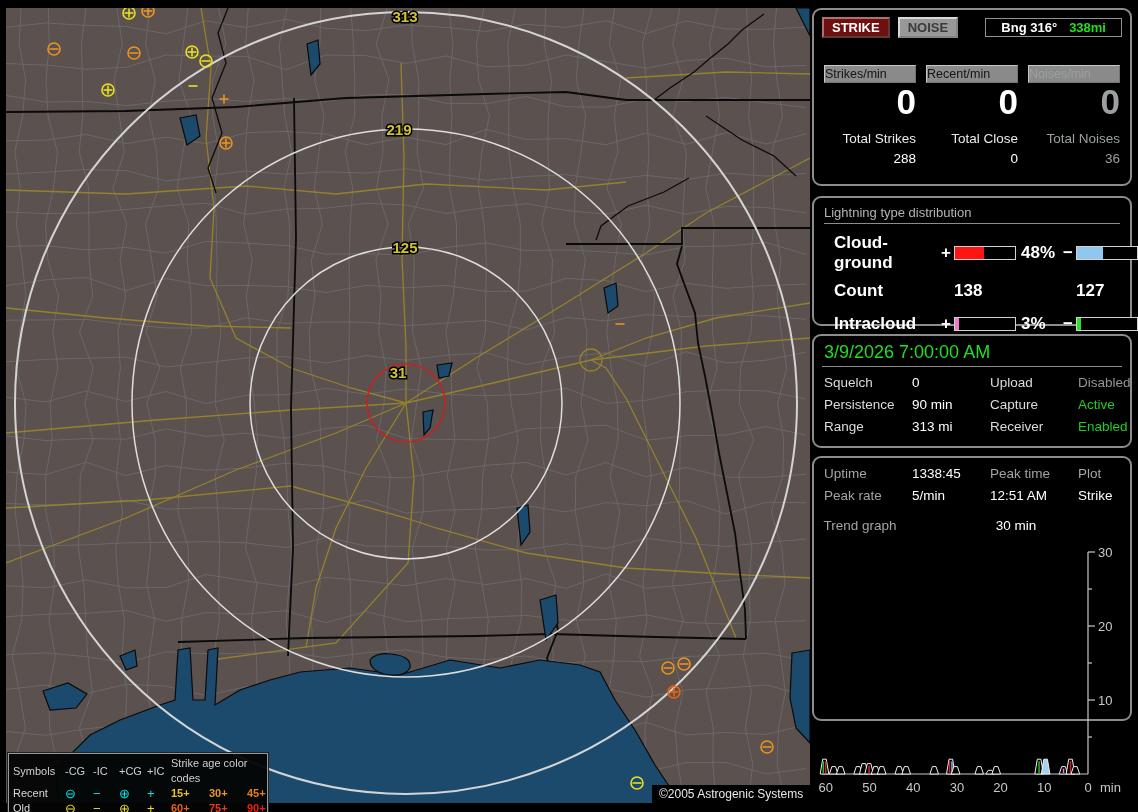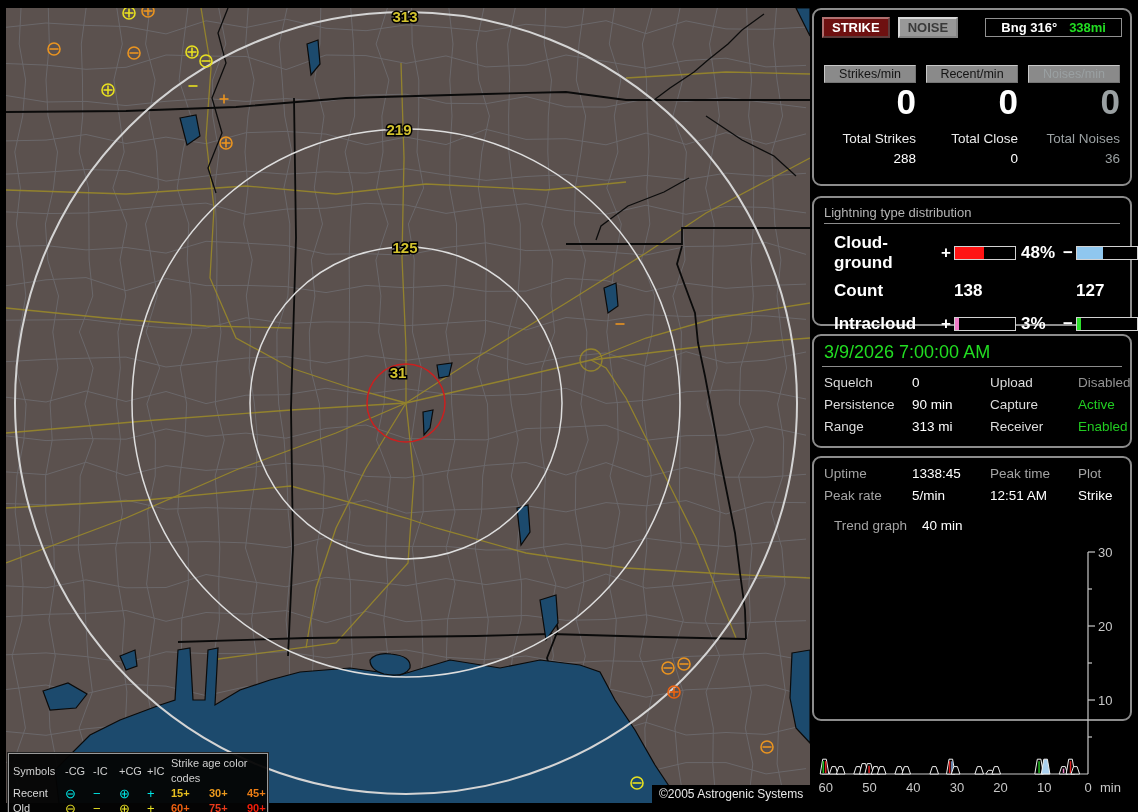--- a/index.html
+++ b/index.html
@@ -27,21 +27,21 @@
   #panelD{top:456px;height:265px;}
   .toprow{display:flex;align-items:center;padding:7px 8px 0 8px;}
   .btn{font-weight:bold;font-size:13px;padding:1px 8px;cursor:default;}
   .strike-btn{background:#6e1010;color:#fff;border:2px outset #b07070;}
   .noise-btn{background:#989898;color:#3a3a3a;border:2px outset #d8d8d8;margin-left:8px;}
   .bng{margin-left:auto;background:#000;border:1px solid #909090;padding:1px 15px;
        font-weight:bold;font-size:13px;display:flex;gap:12px;}
   .bng .rng{color:#22dd22;}
   .counters{display:flex;justify-content:space-between;padding:27px 10px 0 10px;}
   .counter{width:92px;display:flex;flex-direction:column;align-items:flex-end;}
-  .chip{align-self:stretch;text-align:center;background:#8a8a8a;color:#141414;
+  .chip{align-self:stretch;background:#8a8a8a;color:#141414;
         font-size:12.5px;border:1px outset #c8c8c8;padding:1px 0;}
   .big{font-size:35px;font-weight:bold;line-height:1;margin-top:1px;}
   .tlabel{font-size:13.5px;margin-top:12px;color:#eaeaea;}
   .tvalue{font-size:13.5px;margin-top:5px;}
   .dim, .dim *{color:#9aa0a2 !important;}
   .dimtxt{color:#949494 !important;}
   .green{color:#22cc22 !important;}
   
   .pb-title{color:#b4b4b4;font-size:13px;margin:7px 10px 0 10px;border-bottom:1px solid #8c8c8c;
             padding-bottom:3px;}
@@ -55,22 +55,22 @@
   .pct{padding-left:5px;}
   .cnt1{grid-column:3/5;} .cnt2{grid-column:6/8;}
   
   .date{color:#22dd22;font-size:18px;font-weight:normal;margin:6px 10px 3px 10px;}
   .sep{border:0;border-top:1px solid #8c8c8c;margin:0 8px 8px 8px;}
   .grid4{display:grid;grid-template-columns:88px 78px 88px auto;row-gap:7px;
          padding:0 10px;font-size:13.5px;}
   .grid4 .lab{color:#dcdcdc;}
   .grid4.session{padding-top:8px;}
   .grid4.session .lab{color:#a4a4a4;}
-  .trendrow{display:grid;grid-template-columns:88px auto;padding:0 20px;margin-top:15px;
-            font-size:13.5px;}
+  .trendrow{display:grid;grid-template-columns:88px auto;padding:0 2px;margin-top:15px;
+            font-size:13.5px;text-align:center;}
   .trendrow .lab{color:#a4a4a4;}
   #trend-plot{position:absolute;left:2px;top:84px;}
 </style>
 </head>
 <body>
 
 <div class="map-wrap">
   <svg width="804" height="795" viewBox="0 0 804 795">
     <rect x="0" y="0" width="804" height="795" fill="#5b514e"></rect>
     <g id="county-layer" stroke="#7a7e86" fill="none" stroke-width="1" opacity="0.5">
@@ -387,21 +387,21 @@
     <span>1338:45</span>
     <span class="lab">Peak time</span>
     <span class="lab">Plot</span>
     <span class="lab">Peak rate</span>
     <span>5/min</span>
     <span>12:51 AM</span>
     <span>Strike</span>
   </div>
   <div class="trendrow">
     <span class="lab">Trend graph</span>
-    <span>40 min</span>
+    <span>30 min</span>
   </div>
   <svg id="trend-plot" width="312" height="260" viewBox="0 0 312 260">
       <g stroke="#c8c8c8" stroke-width="1.2" fill="none">
         <line x1="272" y1="10" x2="272" y2="232"></line>
         <line x1="6" y1="232" x2="272" y2="232"></line>
         <line x1="272" y1="10" x2="279" y2="10"></line>
         <line x1="272" y1="84" x2="279" y2="84"></line>
         <line x1="272" y1="158" x2="279" y2="158"></line>
         <line x1="272" y1="47" x2="276" y2="47"></line>
         <line x1="272" y1="121" x2="276" y2="121"></line>

